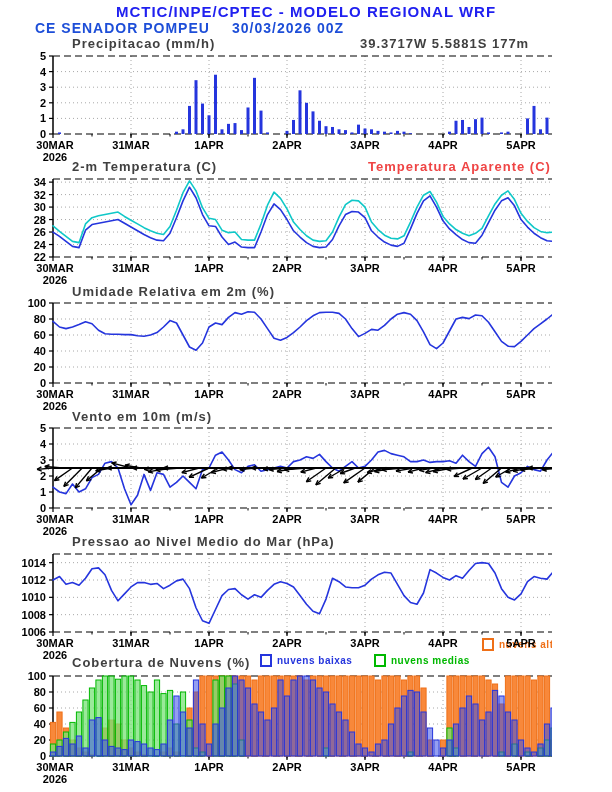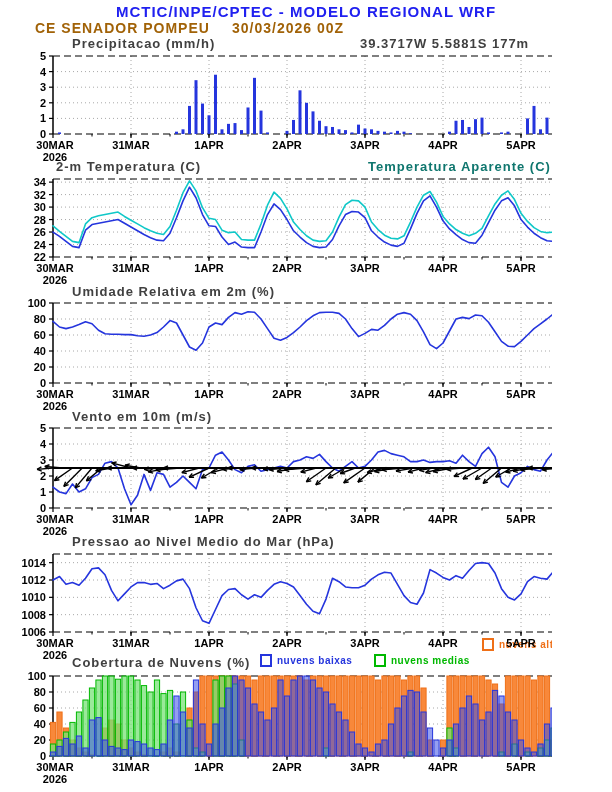--- a/index.html
+++ b/index.html
@@ -1,38 +1,38 @@
 <!DOCTYPE html>
 <html><head>
 <meta charset="utf-8">
 <style>
   html,body{margin:0;padding:0;background:#fff;}
   #page{position:relative;width:552px;height:792px;background:#ffffff;overflow:hidden;
         font-family:"Liberation Sans",sans-serif;font-weight:bold;}
   .abs{position:absolute;white-space:nowrap;}
   .hdr1{color:#2020f0;font-size:15px;letter-spacing:1px;width:612px;text-align:center;}
-  .org{color:#a16207;}
+  .org{color:#1d4ed8;}
   .hdr2{font-size:14px;letter-spacing:1px;}
   .ptitle{color:#404040;font-size:13px;letter-spacing:1px;}
-  .cyant{color:#0f766e;}
+  .cyant{color:#ef4444;}
   .legend-item{display:flex;align-items:center;gap:5px;font-size:10px;letter-spacing:0.5px;}
   .sq{display:inline-block;width:8px;height:9px;background:#fff;border:2px solid;}
   svg{position:absolute;left:0;top:0;}
 </style>
 </head>
 <body>
 
 <div id="page">
   <div class="abs hdr1" style="top:3px;left:0;">MCTIC/INPE/CPTEC - MODELO REGIONAL WRF</div>
   <div class="abs hdr2 org" style="top:20px;left:35px;">CE SENADOR POMPEU</div>
   <div class="abs hdr2 org" style="top:20px;left:232px;">30/03/2026 00Z</div>
   <div class="abs ptitle org" style="top:36px;left:360px;">39.3717W 5.5881S 177m</div>
 
   <div class="abs ptitle" style="top:36px;left:72px;">Precipitacao (mm/h)</div>
-  <div class="abs ptitle" style="top:159px;left:56px;">2-m Temperatura (C)</div>
+  <div class="abs ptitle" style="top:159px;left:72px;">2-m Temperatura (C)</div>
   <div class="abs ptitle cyant" style="top:159px;left:368px;">Temperatura Aparente (C)</div>
   <div class="abs ptitle" style="top:284px;left:72px;">Umidade Relativa em 2m (%)</div>
   <div class="abs ptitle" style="top:409px;left:72px;">Vento em 10m (m/s)</div>
   <div class="abs ptitle" style="top:534px;left:72px;">Pressao ao Nivel Medio do Mar (hPa)</div>
   <div class="abs ptitle" style="top:655px;left:72px;">Cobertura de Nuvens (%)</div>
 
   <div class="abs legend-item" style="top:654px;left:260px;color:#2535dd;">
     <span class="sq" style="border-color:#2535dd;"></span>
     <span>nuvens baixas</span>
   </div>

